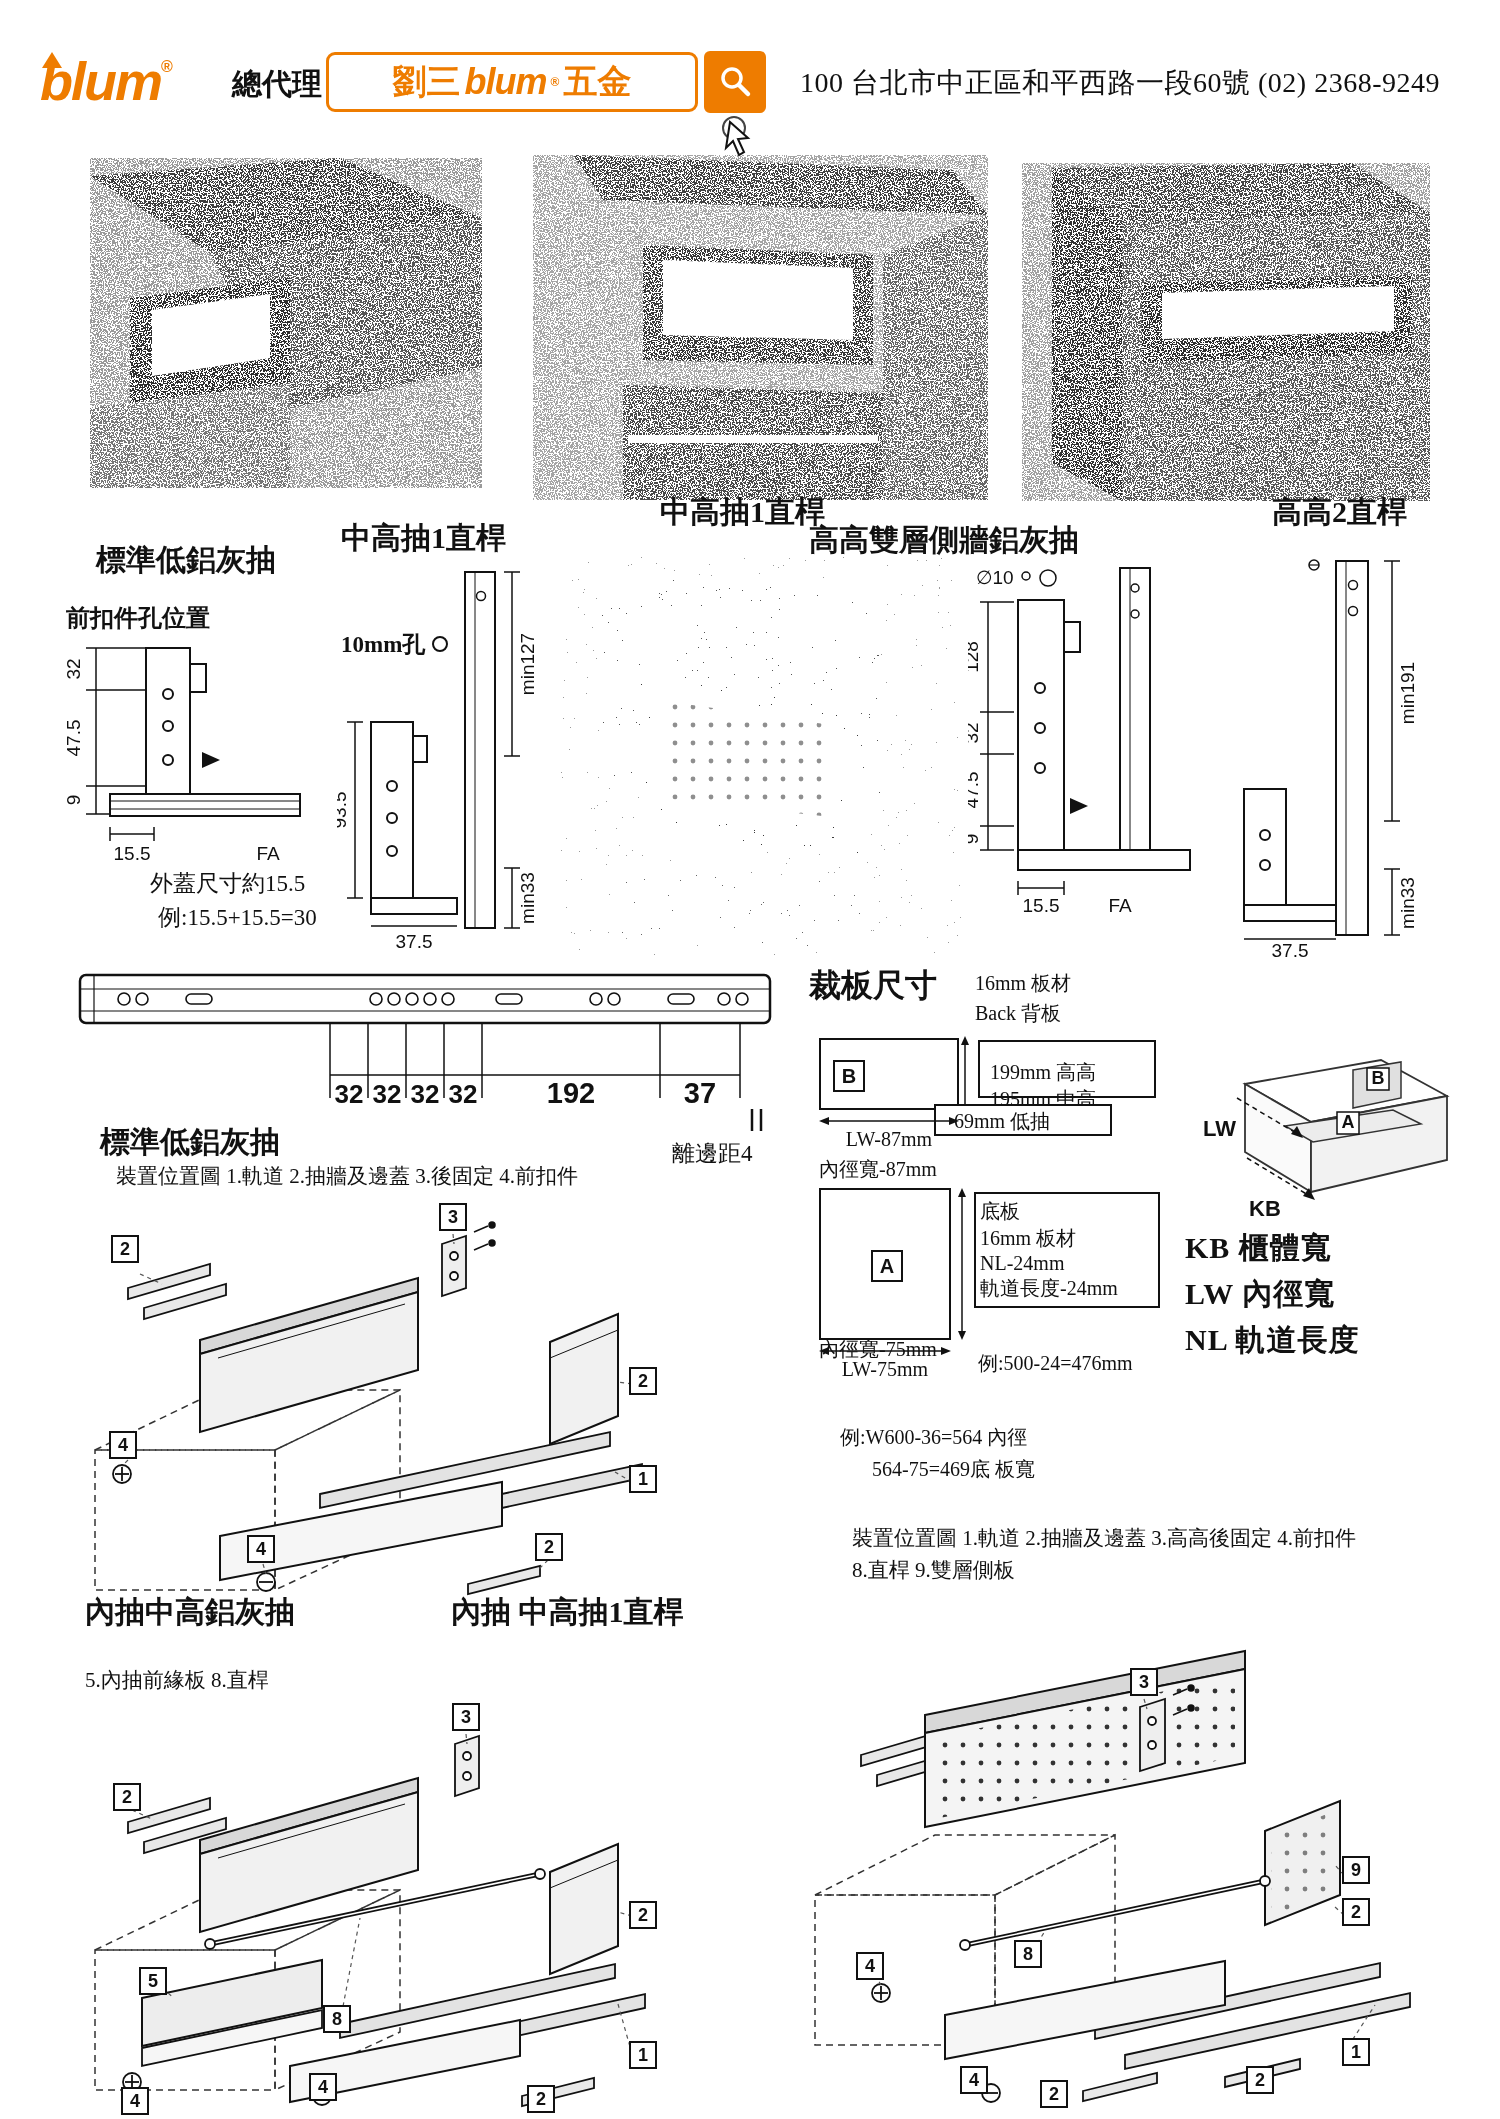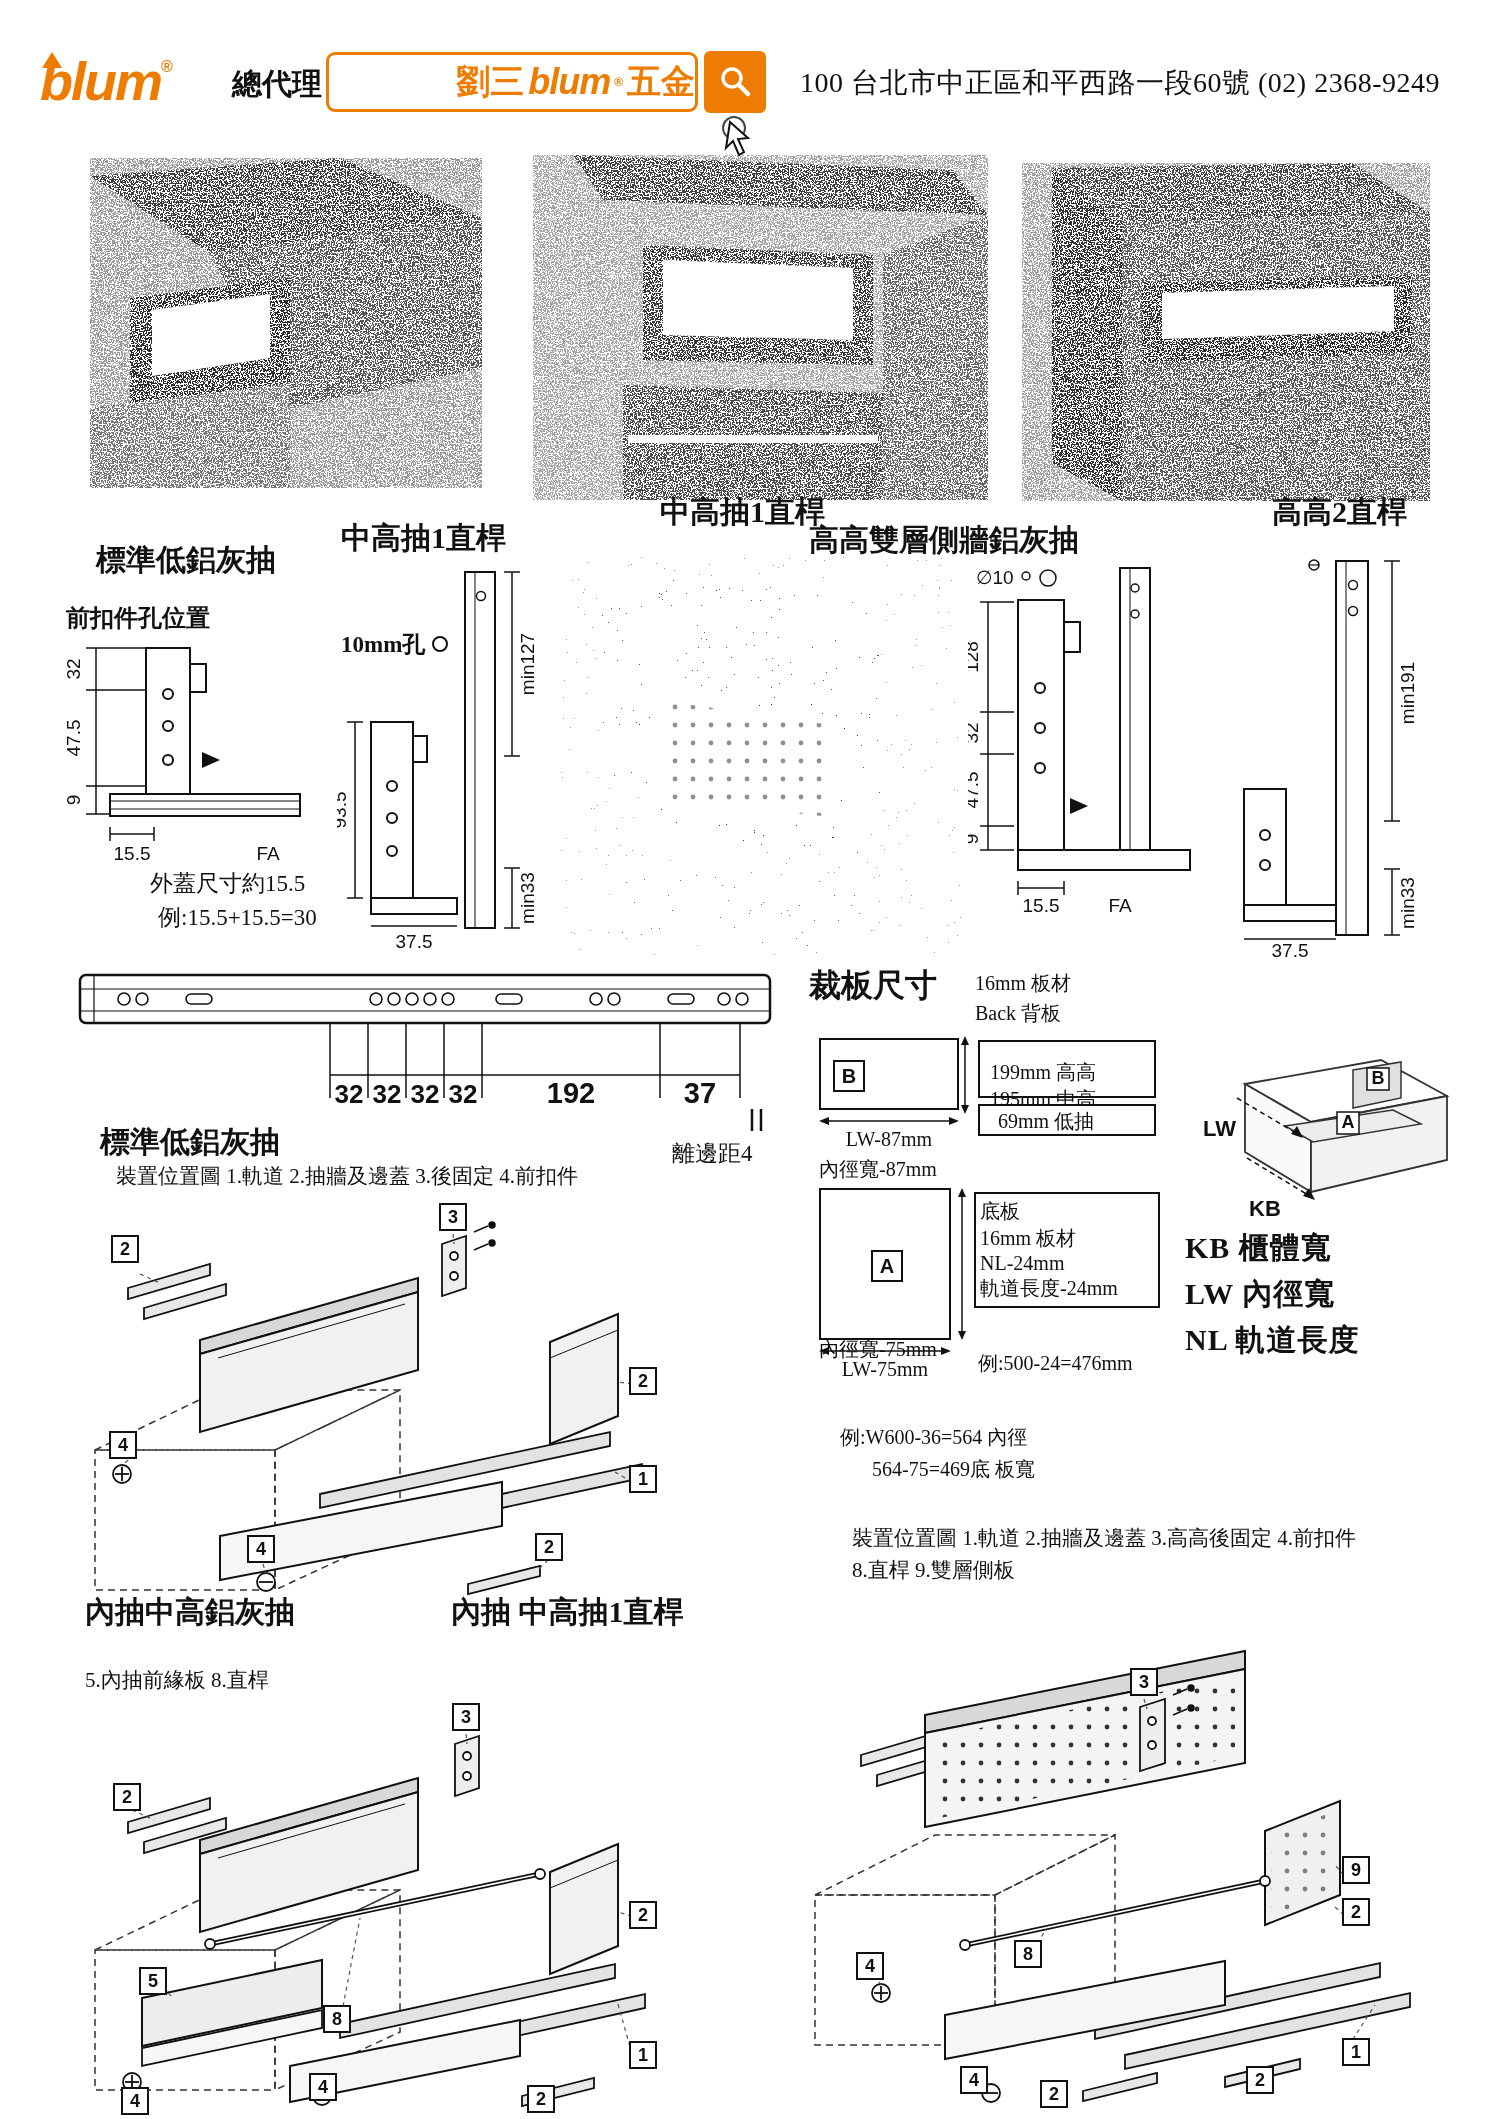--- a/index.html
+++ b/index.html
@@ -12,21 +12,21 @@
   .sub24{font:700 24px "Liberation Serif",serif}
   .n23{font:400 23px "Liberation Serif",serif}
   .n21{font:400 21px "Liberation Serif",serif}
   .c20{font:400 20px "Liberation Serif",serif}
   .addr{font:400 28px "Liberation Serif",serif;letter-spacing:.5px}
   .legendline{font:700 30px "Liberation Serif",serif;letter-spacing:1px}
   
   .logo{font:900 54px "Liberation Sans",sans-serif;font-style:italic;color:#ee7c00;letter-spacing:-2px}
   .logoreg{font:700 16px "Liberation Sans",sans-serif;color:#ee7c00;vertical-align:28px}
   .agent{font:700 30px "Liberation Serif",serif}
-  .searchbox{border:3px solid #ee7c00;border-radius:9px;display:flex;align-items:center;justify-content:flex-end;gap:4px;background:#fff}
+  .searchbox{border:3px solid #ee7c00;border-radius:9px;display:flex;align-items:center;justify-content:center;gap:4px;background:#fff}
   .s-cjk{font:700 34px "Liberation Serif",serif;color:#ee7c00}
   .s-brand{font:900 36px "Liberation Sans",sans-serif;font-style:italic;color:#ee7c00;letter-spacing:-1px}
   .s-reg{font:700 12px "Liberation Sans",sans-serif;color:#ee7c00;vertical-align:18px}
   .searchbtn{width:62px;height:62px;background:#ee7c00;border-radius:6px;display:flex;align-items:center;justify-content:center}
   
   .bx{border:2px solid #111;background:#fff}
   .ctr{display:flex;align-items:center;justify-content:center}
   
   svg text{fill:#111}
   .d{font:19px "Liberation Sans",sans-serif}
@@ -404,21 +404,21 @@
 </div>
 <svg class="abs" style="left:957px;top:1036px" width="16" height="78" viewBox="0 0 16 78">
   <line x1="8" y1="4" x2="8" y2="74" stroke="#111" stroke-width="1.5"></line>
   <polygon points="8,0 4,9 12,9" fill="#111"></polygon>
       <polygon points="8,78 4,69 12,69" fill="#111"></polygon>
 </svg>
 <div class="abs bx" style="left:978px;top:1040px;width:178px;height:58px;padding:17px 10px">
   <div class="c20">199mm 高高</div>
   <div class="c20">195mm 中高</div>
 </div>
-<div class="abs bx" style="left:978px;top:1104px;width:178px;height:32px;padding:2px 18px">
+<div class="abs bx" style="left:934px;top:1104px;width:178px;height:32px;padding:2px 18px">
   <div class="c20">69mm 低抽</div>
 </div>
 <svg class="abs" style="left:819px;top:1114px" width="140" height="14" viewBox="0 0 140 14">
   <line x1="4" y1="7" x2="136" y2="7" stroke="#111" stroke-width="1.5"></line>
   <polygon points="0,7 10,3 10,11" fill="#111"></polygon>
       <polygon points="140,7 130,3 130,11" fill="#111"></polygon>
 </svg>
 <div class="abs c20 ctr" style="left:819px;top:1128px;width:140px">LW-87mm</div>
 <div class="abs c20" style="left:819px;top:1156px">內徑寬-87mm</div>
 

